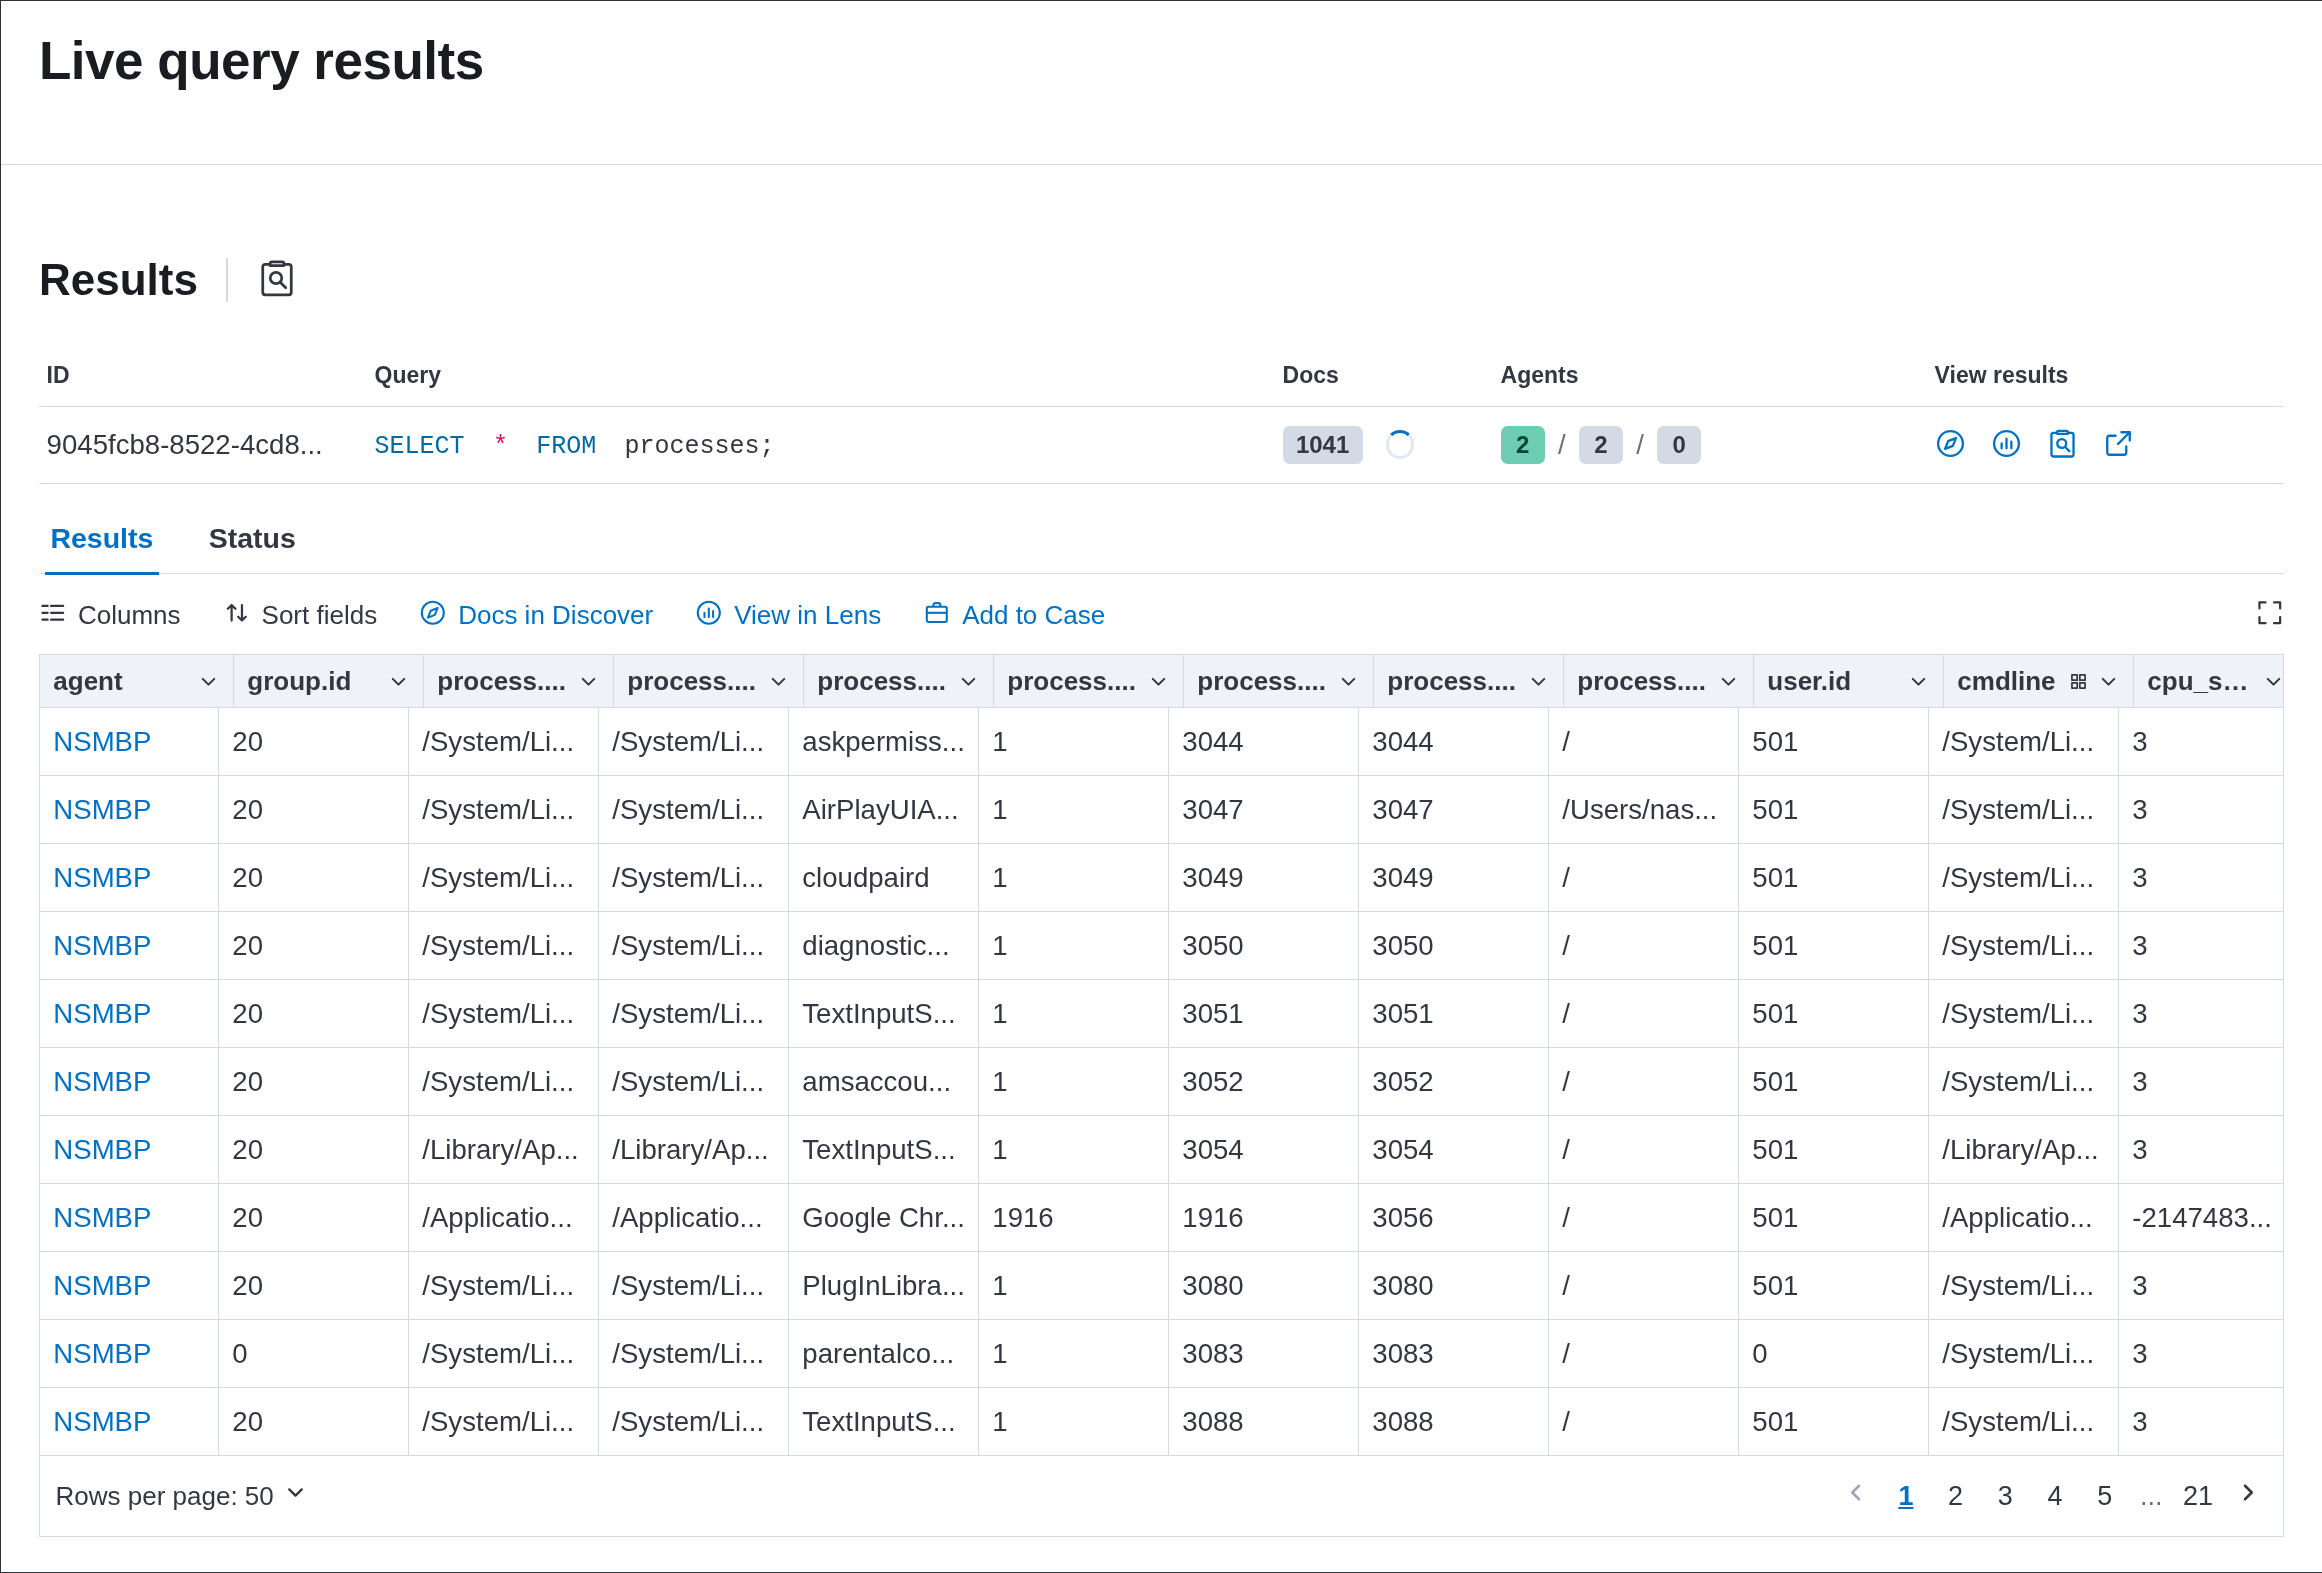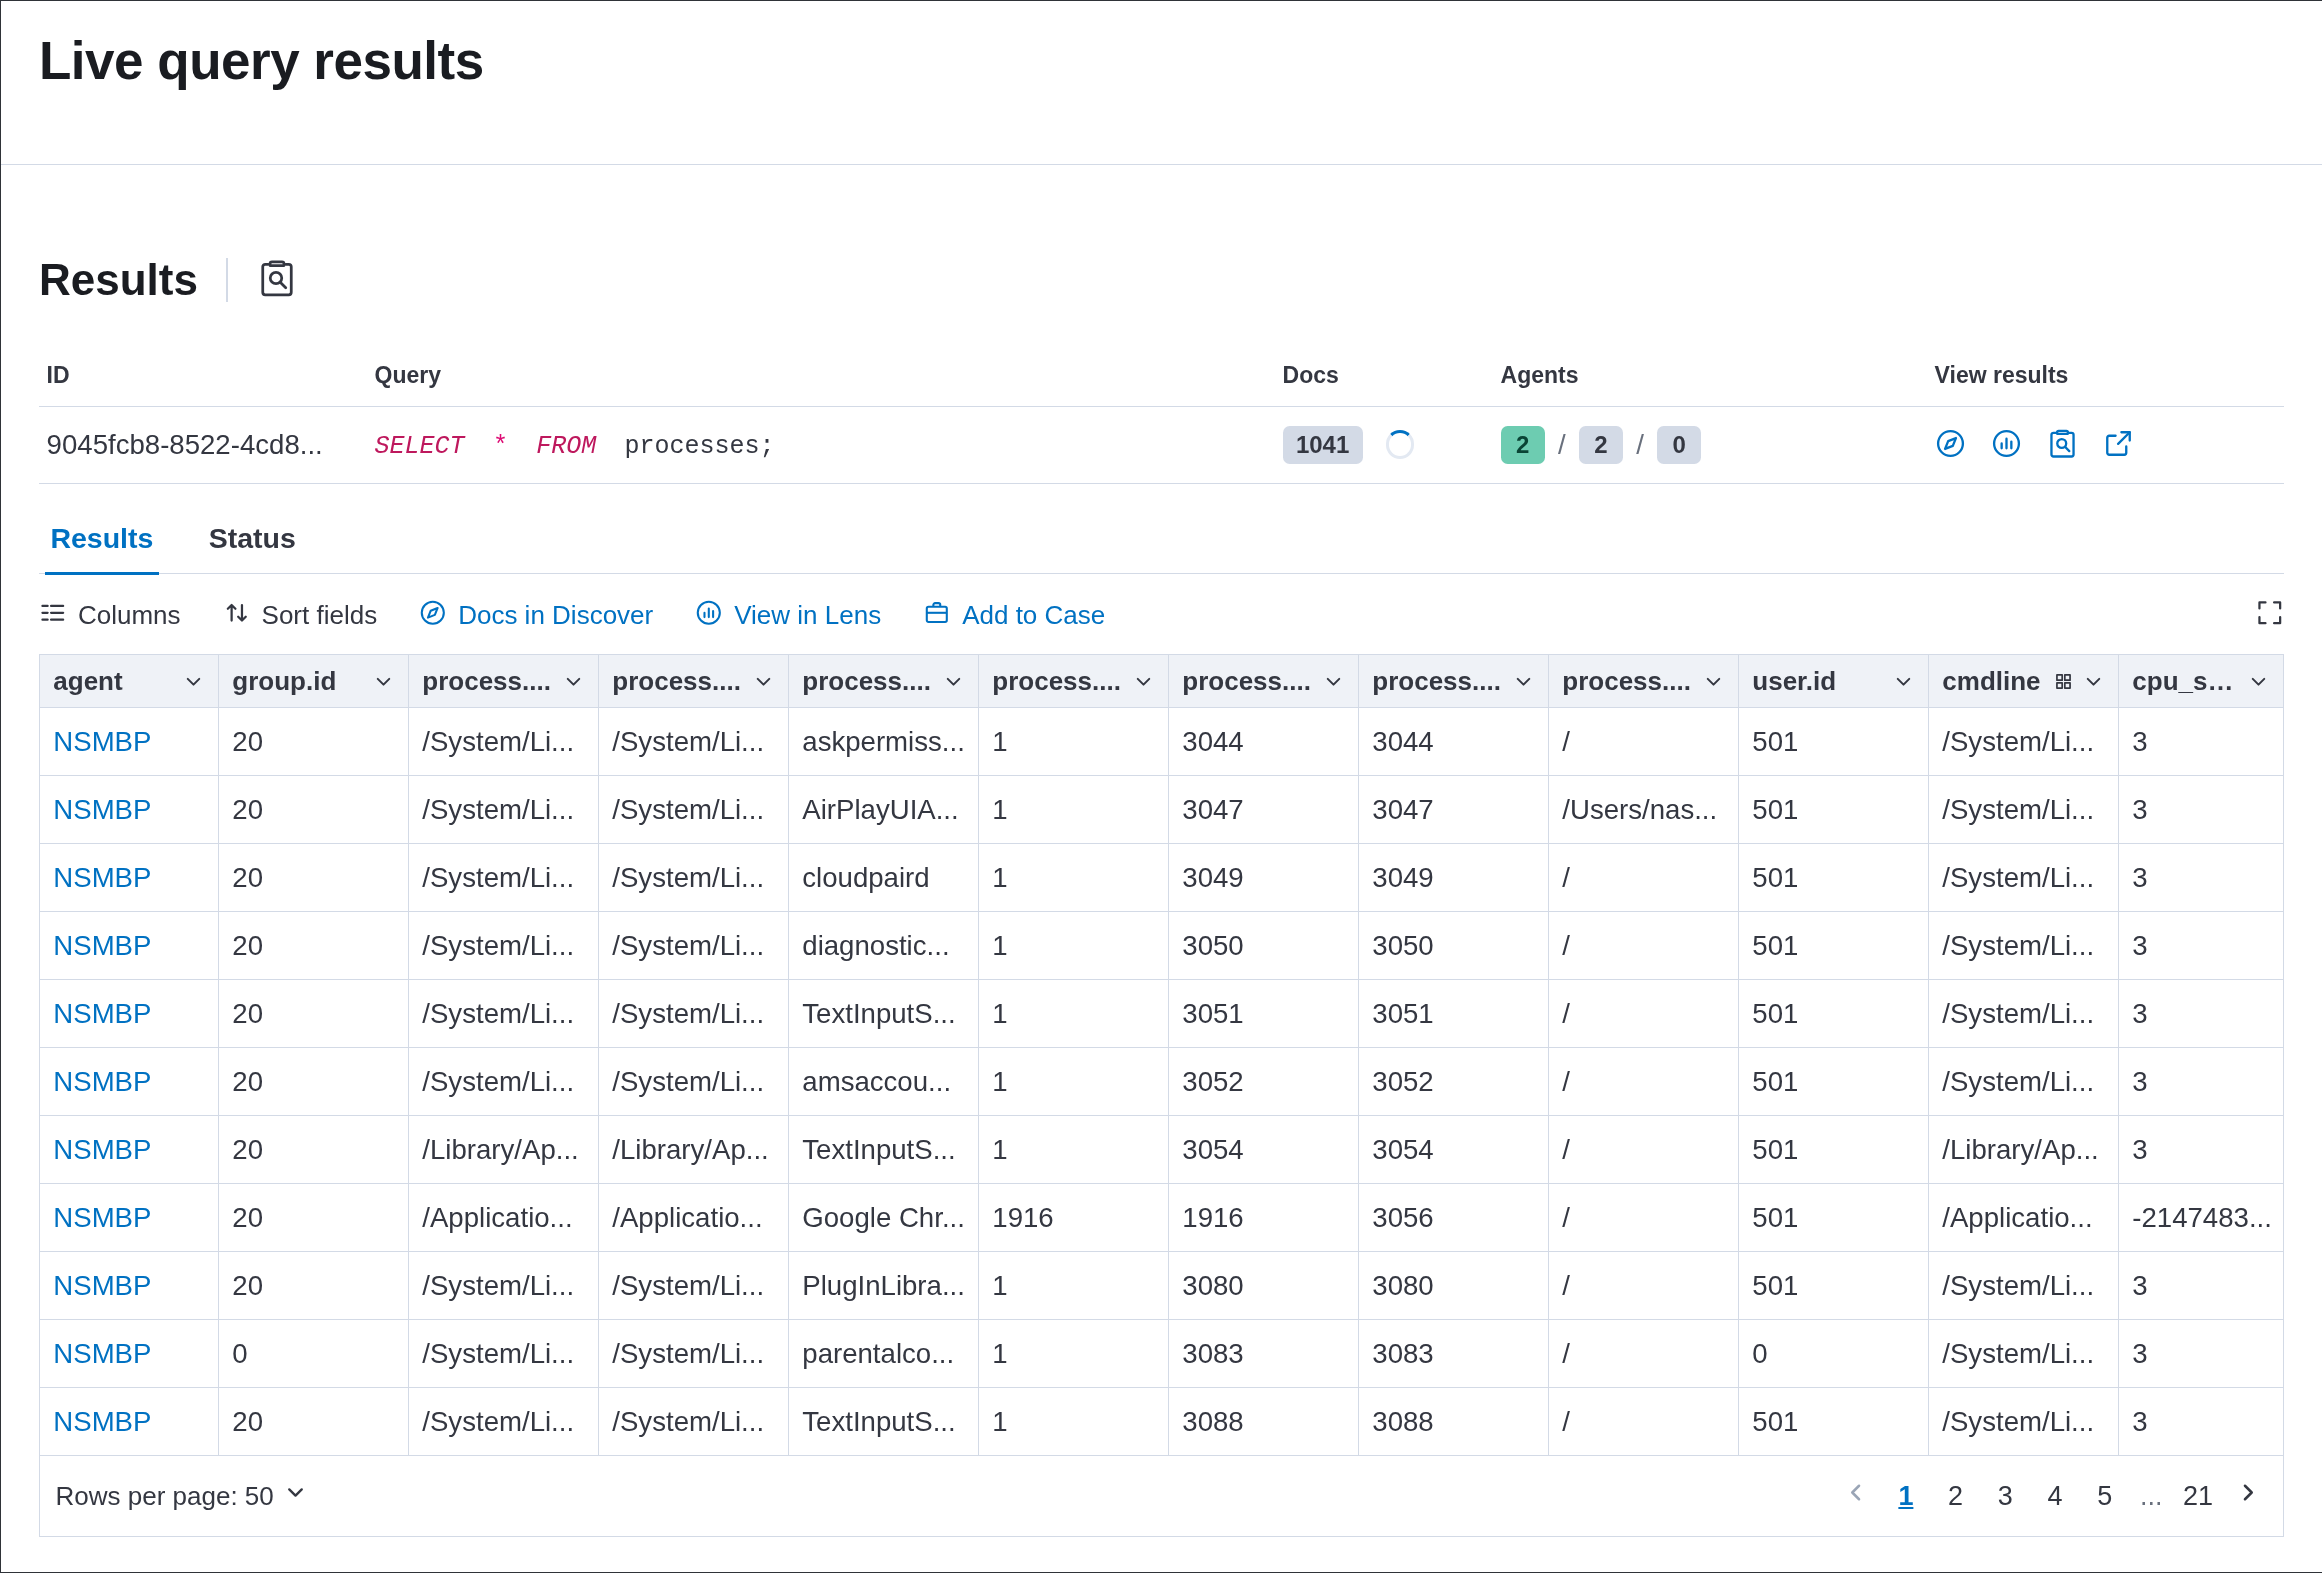--- a/index.html
+++ b/index.html
@@ -47,21 +47,21 @@
     border-bottom: 1.9px solid #d3dae6; font-size: 27.6px;
   }
   .col-id { width: 328px; }
   .col-query { width: 908px; }
   .col-docs { width: 218px; }
   .col-agents { width: 434px; }
   .col-view { flex: 1; }
 
   .sql { font-family: "Liberation Mono", monospace; font-size: 25px; }
   .sql span + span { margin-left: 13.3px; }
-  .sql .kw { color: #be185d; font-style: italic; }
+  .sql .kw { color: #0369a1; }
   .sql .op { color: #dd0a73; }
   .sql .pl { color: #343741; }
 
   .badge {
     display: inline-flex; align-items: center; justify-content: center;
     height: 38px; min-width: 44px; padding: 0 13.3px;
     border-radius: 6.7px; background: #d3dae6; color: #343741;
     font-size: 24px; font-weight: 600;
   }
   .badge.success { background: #6dccb1; color: #0a4435; }
@@ -279,21 +279,21 @@
       <span>
         <svg width="29.5" height="29.5" viewBox="0 0 16 16" fill="none" stroke="currentColor" stroke-width="1.3" stroke-linecap="round" stroke-linejoin="round">
           <path d="M2 5.5V2h3.5M10.5 2H14v3.5M14 10.5V14h-3.5M5.5 14H2v-3.5"></path>
         </svg>
       </span>
     </button>
   </div>
 
   <div class="grid">
     <div class="grid-hrow">
-        <div class="grid-hcell" style="width: 179px;">
+        <div class="grid-hcell" style="width: 194px;">
           <span class="hlabel">agent</span>
           <span class="hchev">
             <svg width="23" height="23" viewBox="0 0 16 16" fill="none" stroke="currentColor" stroke-width="1.4" stroke-linecap="round" stroke-linejoin="round">
               <path d="M4 6.2l4 4 4-4"></path>
             </svg>
           </span>
         </div>
         <div class="grid-hcell" style="width: 190px;">
           <span class="hlabel">group.id</span>
           <span class="hchev">

